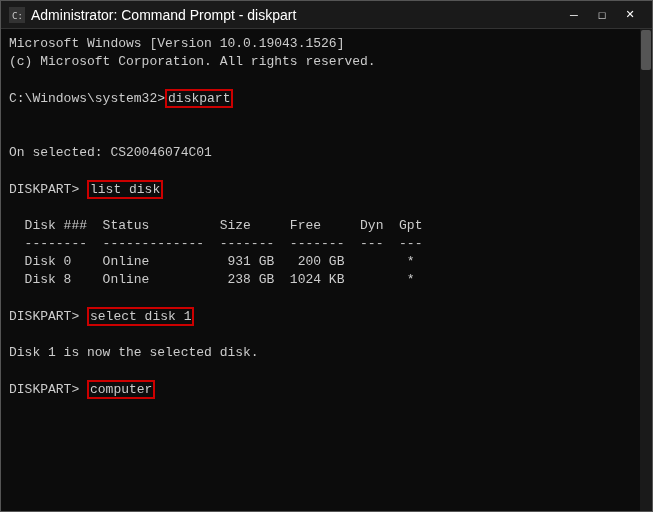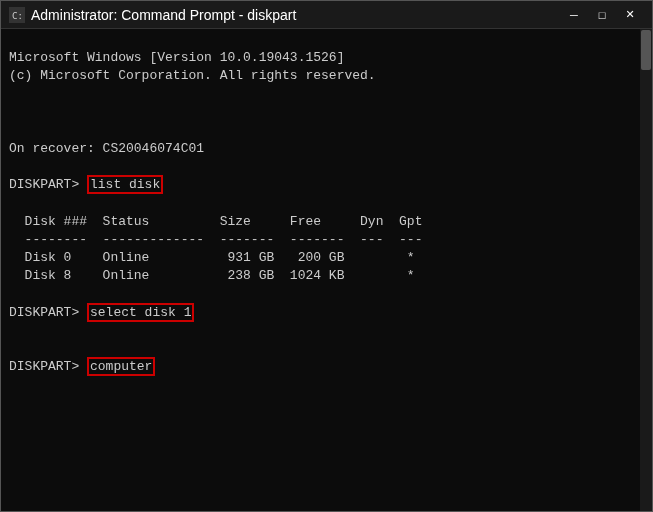--- a/index.html
+++ b/index.html
@@ -71,21 +71,21 @@
       display: flex;
       align-items: center;
       justify-content: center;
       font-family: 'Segoe UI', sans-serif;
     }
 
     .terminal-body {
       flex: 1;
       background: #0c0c0c;
       color: #cccccc;
-      padding: 20px 8px;
+      padding: 6px 8px;
       overflow: hidden;
       position: relative;
       line-height: 1.4;
     }
 
     .line {
       white-space: pre;
       color: #cccccc;
       font-size: 13px;
     }
@@ -133,33 +133,35 @@
       <button class="title-btn">□</button>
       <button class="title-btn close">✕</button>
     </div>
   </div>
 
   <div class="terminal-body">
     <div id="terminal-lines">
         <div class="line">Microsoft Windows [Version 10.0.19043.1526]</div>
         <div class="line">(c) Microsoft Corporation. All rights reserved.</div>
         <div class="line">&nbsp;</div>
+        <div class="line"><span>C:\Windows\system32&gt;</span><span class="highlight-box">diskpart</span></div>
         <div class="line">&nbsp;</div>
         <div class="line">&nbsp;</div>
-        <div class="line">On recover: CS20046074C01</div>
+        <div class="line">On selected: CS20046074C01</div>
         <div class="line">&nbsp;</div>
         <div class="line"><span>DISKPART&gt; </span><span class="highlight-box">list disk</span></div>
         <div class="line">&nbsp;</div>
         <div class="line">  Disk ###  Status         Size     Free     Dyn  Gpt</div>
         <div class="line">  --------  -------------  -------  -------  ---  ---</div>
         <div class="line">  Disk 0    Online          931 GB   200 GB        *</div>
         <div class="line">  Disk 8    Online          238 GB  1024 KB        *</div>
         <div class="line">&nbsp;</div>
         <div class="line"><span>DISKPART&gt; </span><span class="highlight-box">select disk 1</span></div>
         <div class="line">&nbsp;</div>
+        <div class="line">Disk 1 is now the selected disk.</div>
         <div class="line">&nbsp;</div>
         <div class="line"><span>DISKPART&gt; </span><span class="highlight-box">computer</span></div>
       </div>
     <div class="scrollbar">
       <div class="scrollbar-thumb"></div>
     </div>
   </div>
 </div>
 
 </body></html>

